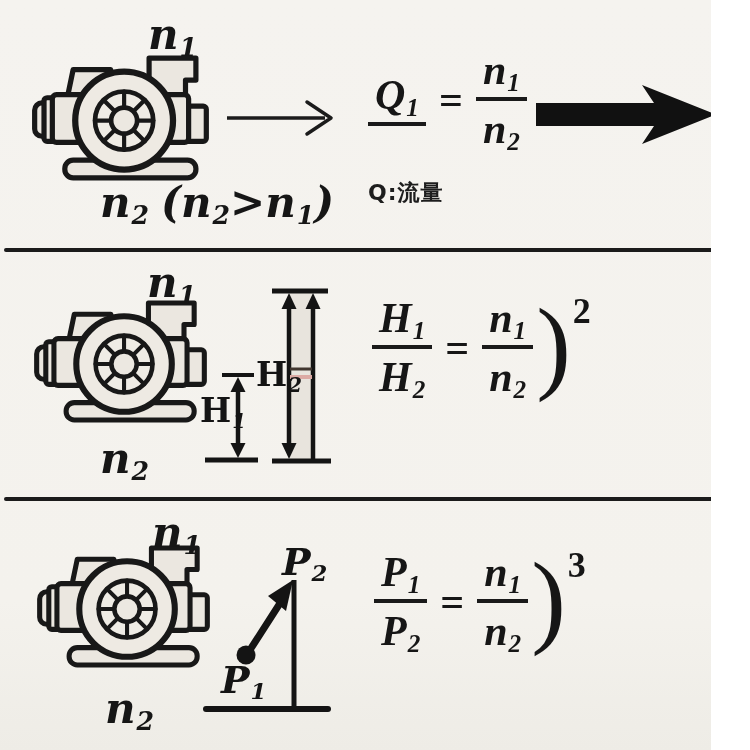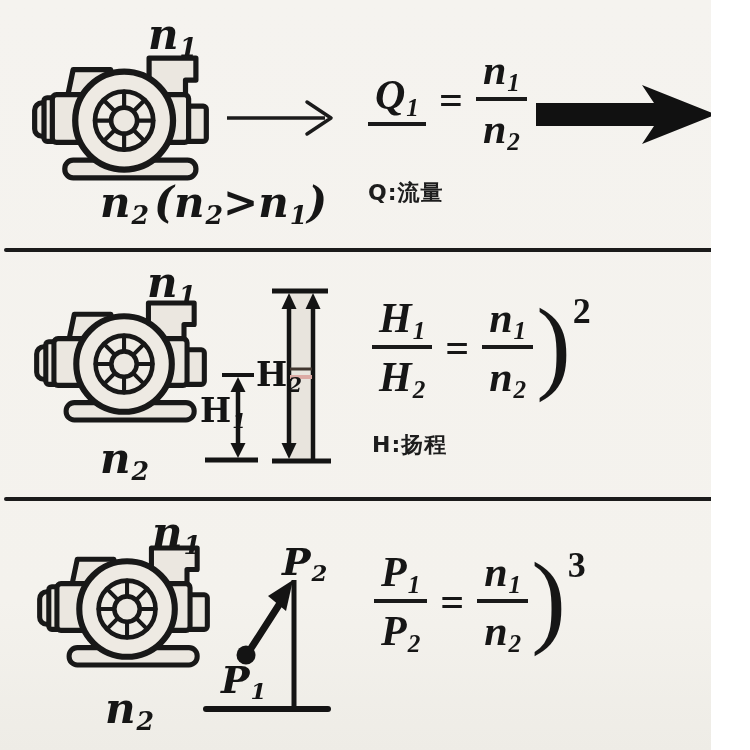--- a/index.html
+++ b/index.html
@@ -19,21 +19,21 @@
   
   .nlabel {
     position:absolute; font-family:"DejaVu Serif",serif;
     font-weight:700; font-style:italic; font-size:42px; color:#161616;
     line-height:1; white-space:nowrap;
   }
   .nlabel sub, .formula sub, .measure-label sub, .point-label sub {
     font-size:0.60em; font-style:italic; font-weight:700;
     vertical-align:-0.28em; line-height:0; margin-left:1px;
   }
-  .nlabel .note { margin-left:5px; }
+  .nlabel .note { margin-left:12px; }
 
   
   .formula {
     position:absolute; display:flex; align-items:center;
     font-family:Liberation Serif, serif; font-weight:700; font-style:italic;
     font-size:42px; color:#161616; line-height:1.05;
   }
   .frac { display:inline-flex; flex-direction:column; align-items:center; }
   .frac .num { padding:0 7px 5px; border-bottom:4px solid #1a1a1a; }
   .frac .den { padding:6px 7px 0; }
@@ -178,21 +178,20 @@
     </span>
     <span class="eq">=</span>
     <span class="frac">
       <span class="num"><span>n</span><sub>1</sub></span>
       <span class="den"><span>n</span><sub>2</sub></span>
     </span>
     <span class="paren">)</span>
     <span class="exp">2</span>
   </div>
 
-  <div class="caption" style="left:372px; top:430px">H:扬程</div>
 
   <svg style="left:35px; top:543px" width="178" height="126" viewBox="-1 -1 172 124">
     <use href="#pump"></use>
   </svg>
 
   <div class="nlabel" style="left:152px; top:512px">
     <span>n</span><sub>1</sub>
   </div>
   <div class="nlabel" style="left:105px; top:688px">
     <span>n</span><sub>2</sub>

